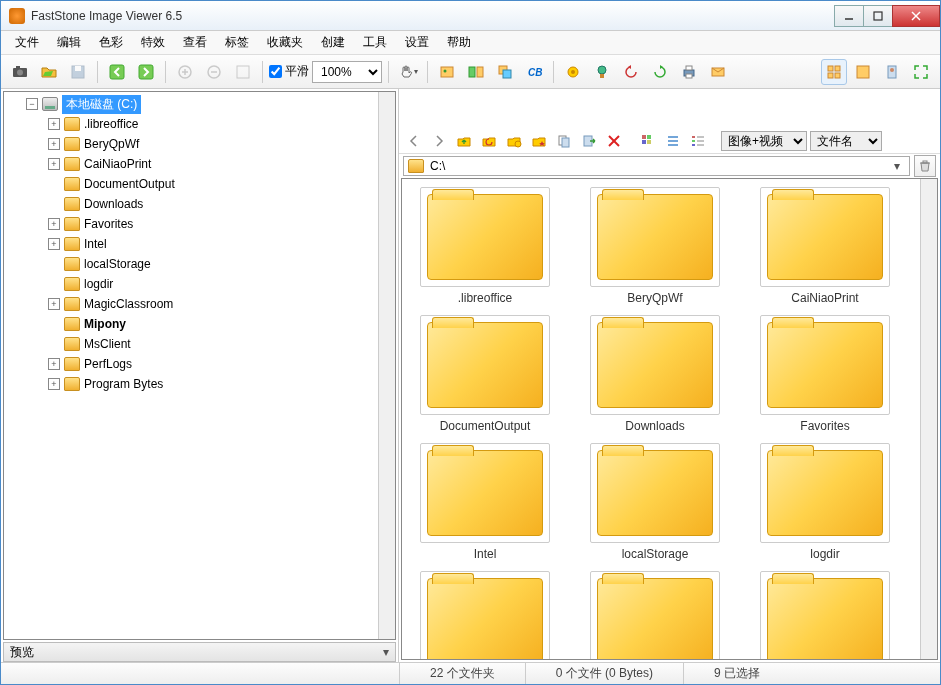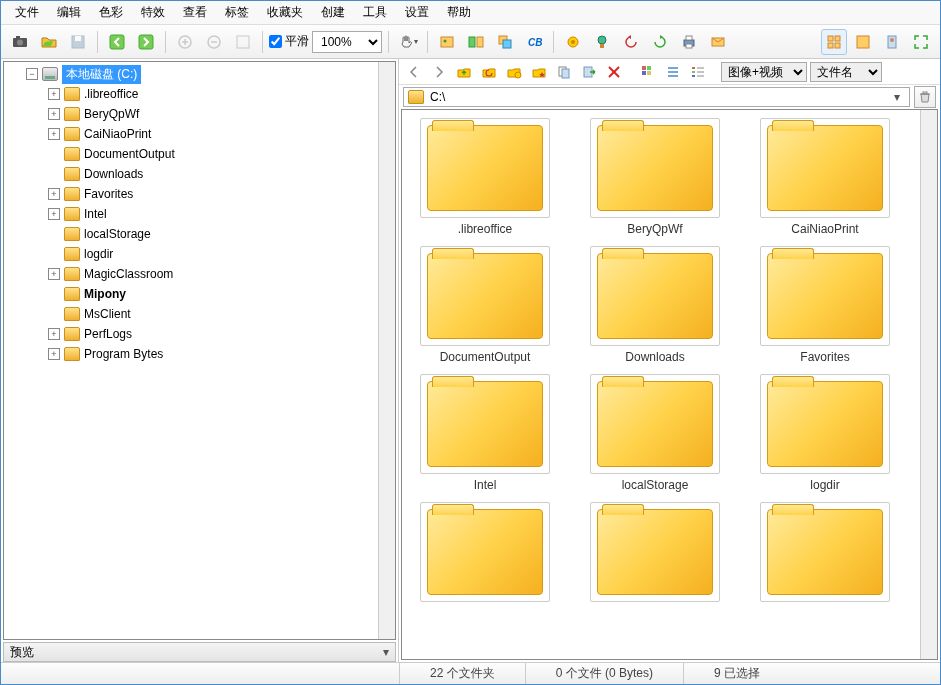--- a/index.html
+++ b/index.html
@@ -43,21 +43,21 @@
 .drive-icon::after { content:''; position:absolute; bottom:1px; left:2px; width:10px; height:3px; background:#6a8; }
 .tree-scroll-hint { position: absolute; right: 0; top: 0; width: 17px; height: 100%; background: #f0f0f0; border-left: 1px solid #ccc; }
 
 .preview-header { height: 20px; background: linear-gradient(#f4f4f4,#e4e4e4); border: 1px solid #bbb; margin: 0 2px; padding: 2px 6px; display: flex; align-items: center; }
 .preview-box { flex: 0 0 240px; border: 1px solid #888; margin: 2px; background: #aaa; position: relative; }
 .preview-status { position: absolute; bottom: 2px; right: 4px; display: flex; align-items: center; gap: 6px; color: #005; font-weight: bold; font-size: 11px; }
 .preview-status .mini-icon { width: 14px; height: 14px; display: inline-flex; align-items: center; justify-content: center; }
 
 
 .right { flex: 1; display: flex; flex-direction: column; }
-.navbar { height: 26px; display: flex; align-items: center; padding: 2px 4px; gap: 3px; border-bottom: 1px solid #ddd; }
+.navbar { height: 26px; display: flex; align-items: center; padding: 2px 4px; gap: 3px; border-bottom: 1px solid #ddd; margin-top: 39px; }
 .navbtn { width: 22px; height: 22px; display: flex; align-items: center; justify-content: center; cursor: pointer; border-radius: 2px; }
 .navsep { width: 6px; }
 .navcombo { height: 20px; border: 1px solid #aaa; font-size: 12px; padding: 0 2px; }
 
 .pathbar { height: 24px; display: flex; align-items: center; padding: 2px 4px; gap: 4px; }
 .pathbox { flex: 1; height: 20px; border: 1px solid #aaa; display: flex; align-items: center; padding: 0 4px; background: #fff; }
 .pathbox .folder-icon { margin-right: 6px; }
 .path-arrow { width: 16px; display: flex; justify-content: center; color: #555; }
 .trash-btn { width: 22px; height: 22px; border: 1px solid #aaa; display: flex; align-items: center; justify-content: center; cursor: pointer; background: linear-gradient(#fdfdfd,#eee); }
 
@@ -76,20 +76,42 @@
 .status-cell { padding: 0 30px; border-left: 1px solid #ccc; height: 100%; display: flex; align-items: center; }
 
 
 .ic { width: 16px; height: 16px; }
 </style>
 </head>
 <body>
 
 <div class="window">
 
+  <div class="titlebar">
+    <div class="titlebar-icon"></div>
+    <div class="titlebar-text">FastStone Image Viewer 6.5</div>
+    <div class="winbtns">
+      <div class="winbtn">
+          <svg viewBox="0 0 12 12">
+            <line x1="2" y1="9" x2="10" y2="9" stroke="#333" stroke-width="1.5"></line>
+          </svg>
+        </div>
+      <div class="winbtn">
+          <svg viewBox="0 0 12 12">
+            <rect x="2" y="2" width="8" height="8" fill="none" stroke="#333" stroke-width="1.2"></rect>
+          </svg>
+        </div>
+      <div class="winbtn close">
+          <svg viewBox="0 0 12 12">
+            <line x1="2" y1="2" x2="10" y2="10" stroke="#fff" stroke-width="1.5"></line>
+            <line x1="10" y1="2" x2="2" y2="10" stroke="#fff" stroke-width="1.5"></line>
+          </svg>
+        </div>
+    </div>
+  </div>
 
   <div class="menubar">
     <div class="menuitem">文件</div>
     <div class="menuitem">编辑</div>
     <div class="menuitem">色彩</div>
     <div class="menuitem">特效</div>
     <div class="menuitem">查看</div>
     <div class="menuitem">标签</div>
     <div class="menuitem">收藏夹</div>
     <div class="menuitem">创建</div>

